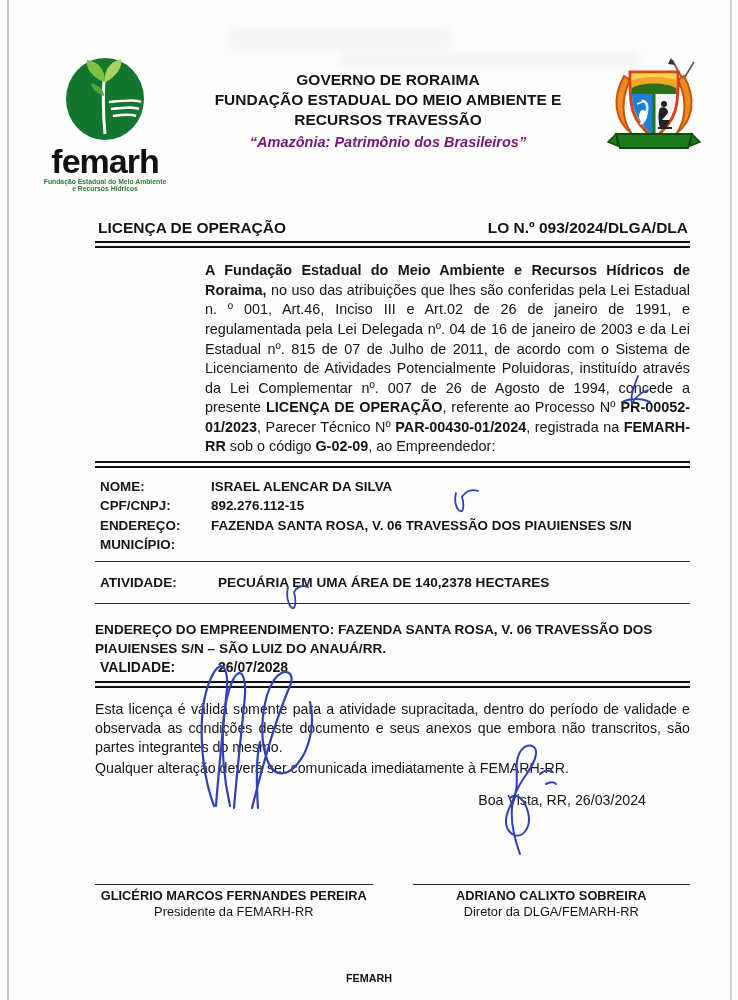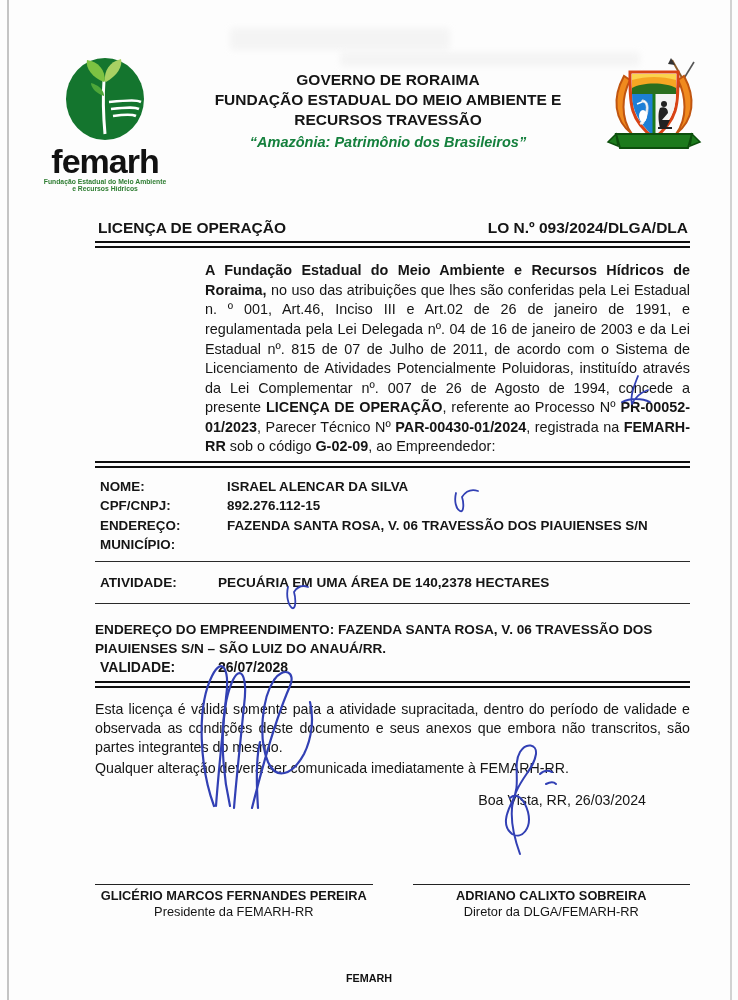--- a/index.html
+++ b/index.html
@@ -30,21 +30,21 @@
     margin:4px 48px 0 95px;}
   .rule-single{border-top:1.6px solid #2a2a2a;margin:0 48px 0 95px;}
 
   
   .preamble{margin:13px 48px 0 205px;text-align:justify;font-size:14.4px;line-height:1.36;}
   .preamble .b{font-weight:bold;}
 
   
   .fields{margin:9px 48px 6px 100px;font-size:13.4px;font-weight:bold;}
   .frow{display:flex;line-height:1.45;}
-  .frow .lab{width:127px;flex:0 0 auto;}
+  .frow .lab{width:111px;flex:0 0 auto;}
   .frow .val{flex:1;}
 
   .activity{margin:13px 48px 13px 100px;font-size:13.6px;font-weight:bold;display:flex;}
   .activity .lab{width:118px;flex:0 0 auto;}
 
   .enterprise{margin:16px 48px 0 95px;font-size:13.6px;font-weight:bold;line-height:1.45;}
   .validity{margin:0 48px 6px 100px;font-size:14px;font-weight:bold;display:flex;}
   .validity .lab{width:118px;flex:0 0 auto;}
 
   .terms{margin:12px 48px 0 95px;font-size:14.2px;line-height:1.33;text-align:justify;}
@@ -92,21 +92,21 @@
       <div class="sub">
         <div>Fundação Estadual do Meio Ambiente</div>
         <div>e Recursos Hídricos</div>
       </div>
     </div>
 
     <div class="header-center">
       <div class="gv">GOVERNO DE RORAIMA</div>
       <div class="gv">FUNDAÇÃO ESTADUAL DO MEIO AMBIENTE E</div>
       <div class="gv">RECURSOS TRAVESSÃO</div>
-      <div class="motto" style="color:#15803d;">“Amazônia: Patrimônio dos Brasileiros”</div>
+      <div class="motto" style="color:#701a75;">“Amazônia: Patrimônio dos Brasileiros”</div>
     </div>
 
     <div class="coat">
       <svg width="104" height="102" viewBox="0 0 104 102">
 
         <path d="M70 2 L88 34" stroke="#8a5a2a" stroke-width="2" fill="none"></path>
         <path d="M92 4 L70 40" stroke="#555" stroke-width="1.6" fill="none"></path>
         <path d="M69 0 L73 7 L66 6 Z" fill="#333"></path>
 
         <path d="M22 18 C10 40 12 62 30 76 C18 60 20 38 28 22 Z" fill="#f08a1e" stroke="#c05510" stroke-width="2"></path>

